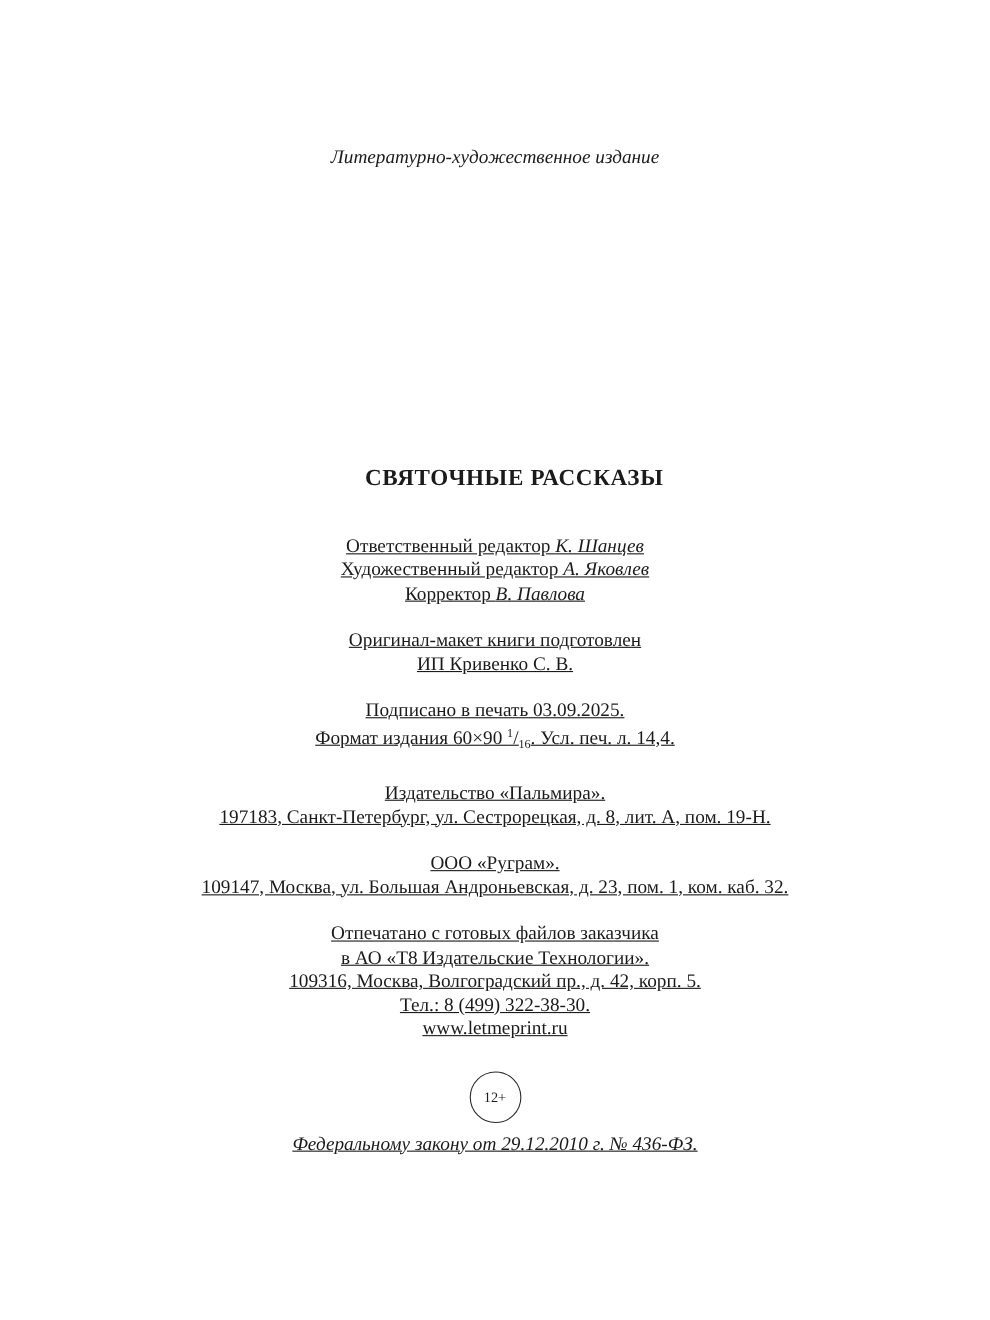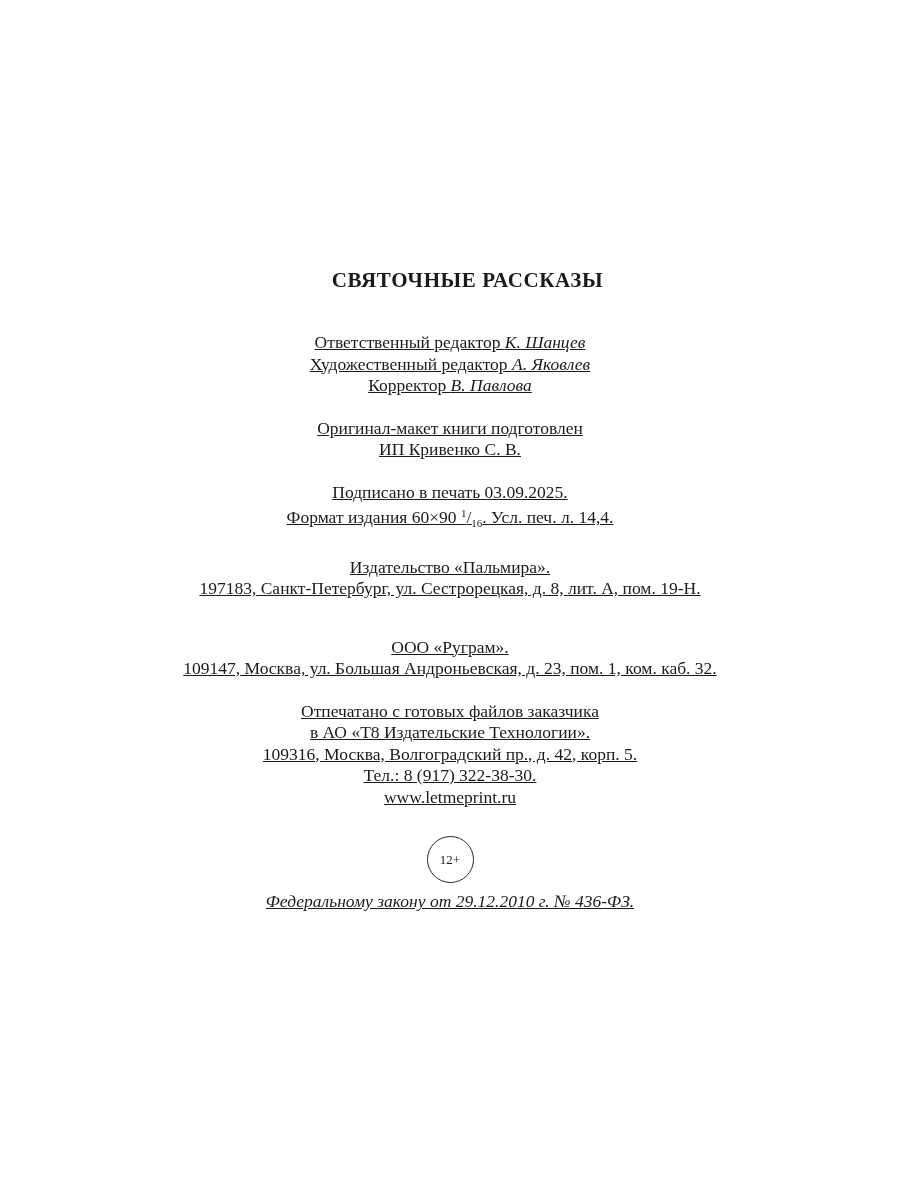--- a/index.html
+++ b/index.html
@@ -50,21 +50,21 @@
   }
   .frac-sub {
     font-size: 11px;
     vertical-align: -4px;
     text-align: right;
   }
   .publisher-block {
     margin-top: 22px;
   }
   .rugram-block {
-    margin-top: 37px;
+    margin-top: 21px;
   }
   .printer-block {
     margin-top: 21px;
   }
   .age-badge-wrap {
     margin-top: 28px;
     height: 48px;
   }
   .age-badge {
     display: inline-flex;
@@ -81,20 +81,21 @@
     margin-top: 7px;
     font-style: italic;
   }
   .line { display: block; text-decoration: underline; }
 </style>
 </head>
 <body>
 
 <div class="page">
 
+  <div class="edition-type">Литературно-художественное издание</div>
 
   <div class="book-title">СВЯТОЧНЫЕ РАССКАЗЫ</div>
 
   <div class="staff-block">
     <span class="line"><span>Ответственный редактор </span><span class="staff-name">К. Шанцев</span></span>
     <span class="line"><span>Художественный редактор </span><span class="staff-name">А. Яковлев</span></span>
     <span class="line"><span>Корректор </span><span class="staff-name">В. Павлова</span></span>
   </div>
 
   <div class="layout-block">
@@ -114,21 +115,21 @@
 
   <div class="rugram-block">
     <span class="line">ООО «Руграм».</span>
     <span class="line">109147, Москва, ул. Большая Андроньевская, д. 23, пом. 1, ком. каб. 32.</span>
   </div>
 
   <div class="printer-block">
     <span class="line">Отпечатано с готовых файлов заказчика</span>
     <span class="line">в АО «Т8 Издательские Технологии».</span>
     <span class="line">109316, Москва, Волгоградский пр., д. 42, корп. 5.</span>
-    <span class="line">Тел.: 8 (917) 322-38-30.</span>
+    <span class="line">Тел.: 8 (499) 322-38-30.</span>
     <span class="line">www.letmeprint.ru</span>
   </div>
 
   <div class="age-badge-wrap">
     <span class="age-badge">12+</span>
   </div>
 
   <div class="legal-block">
     <span class="line">Федеральному закону от 29.12.2010 г. № 436-ФЗ.</span>
   </div>

